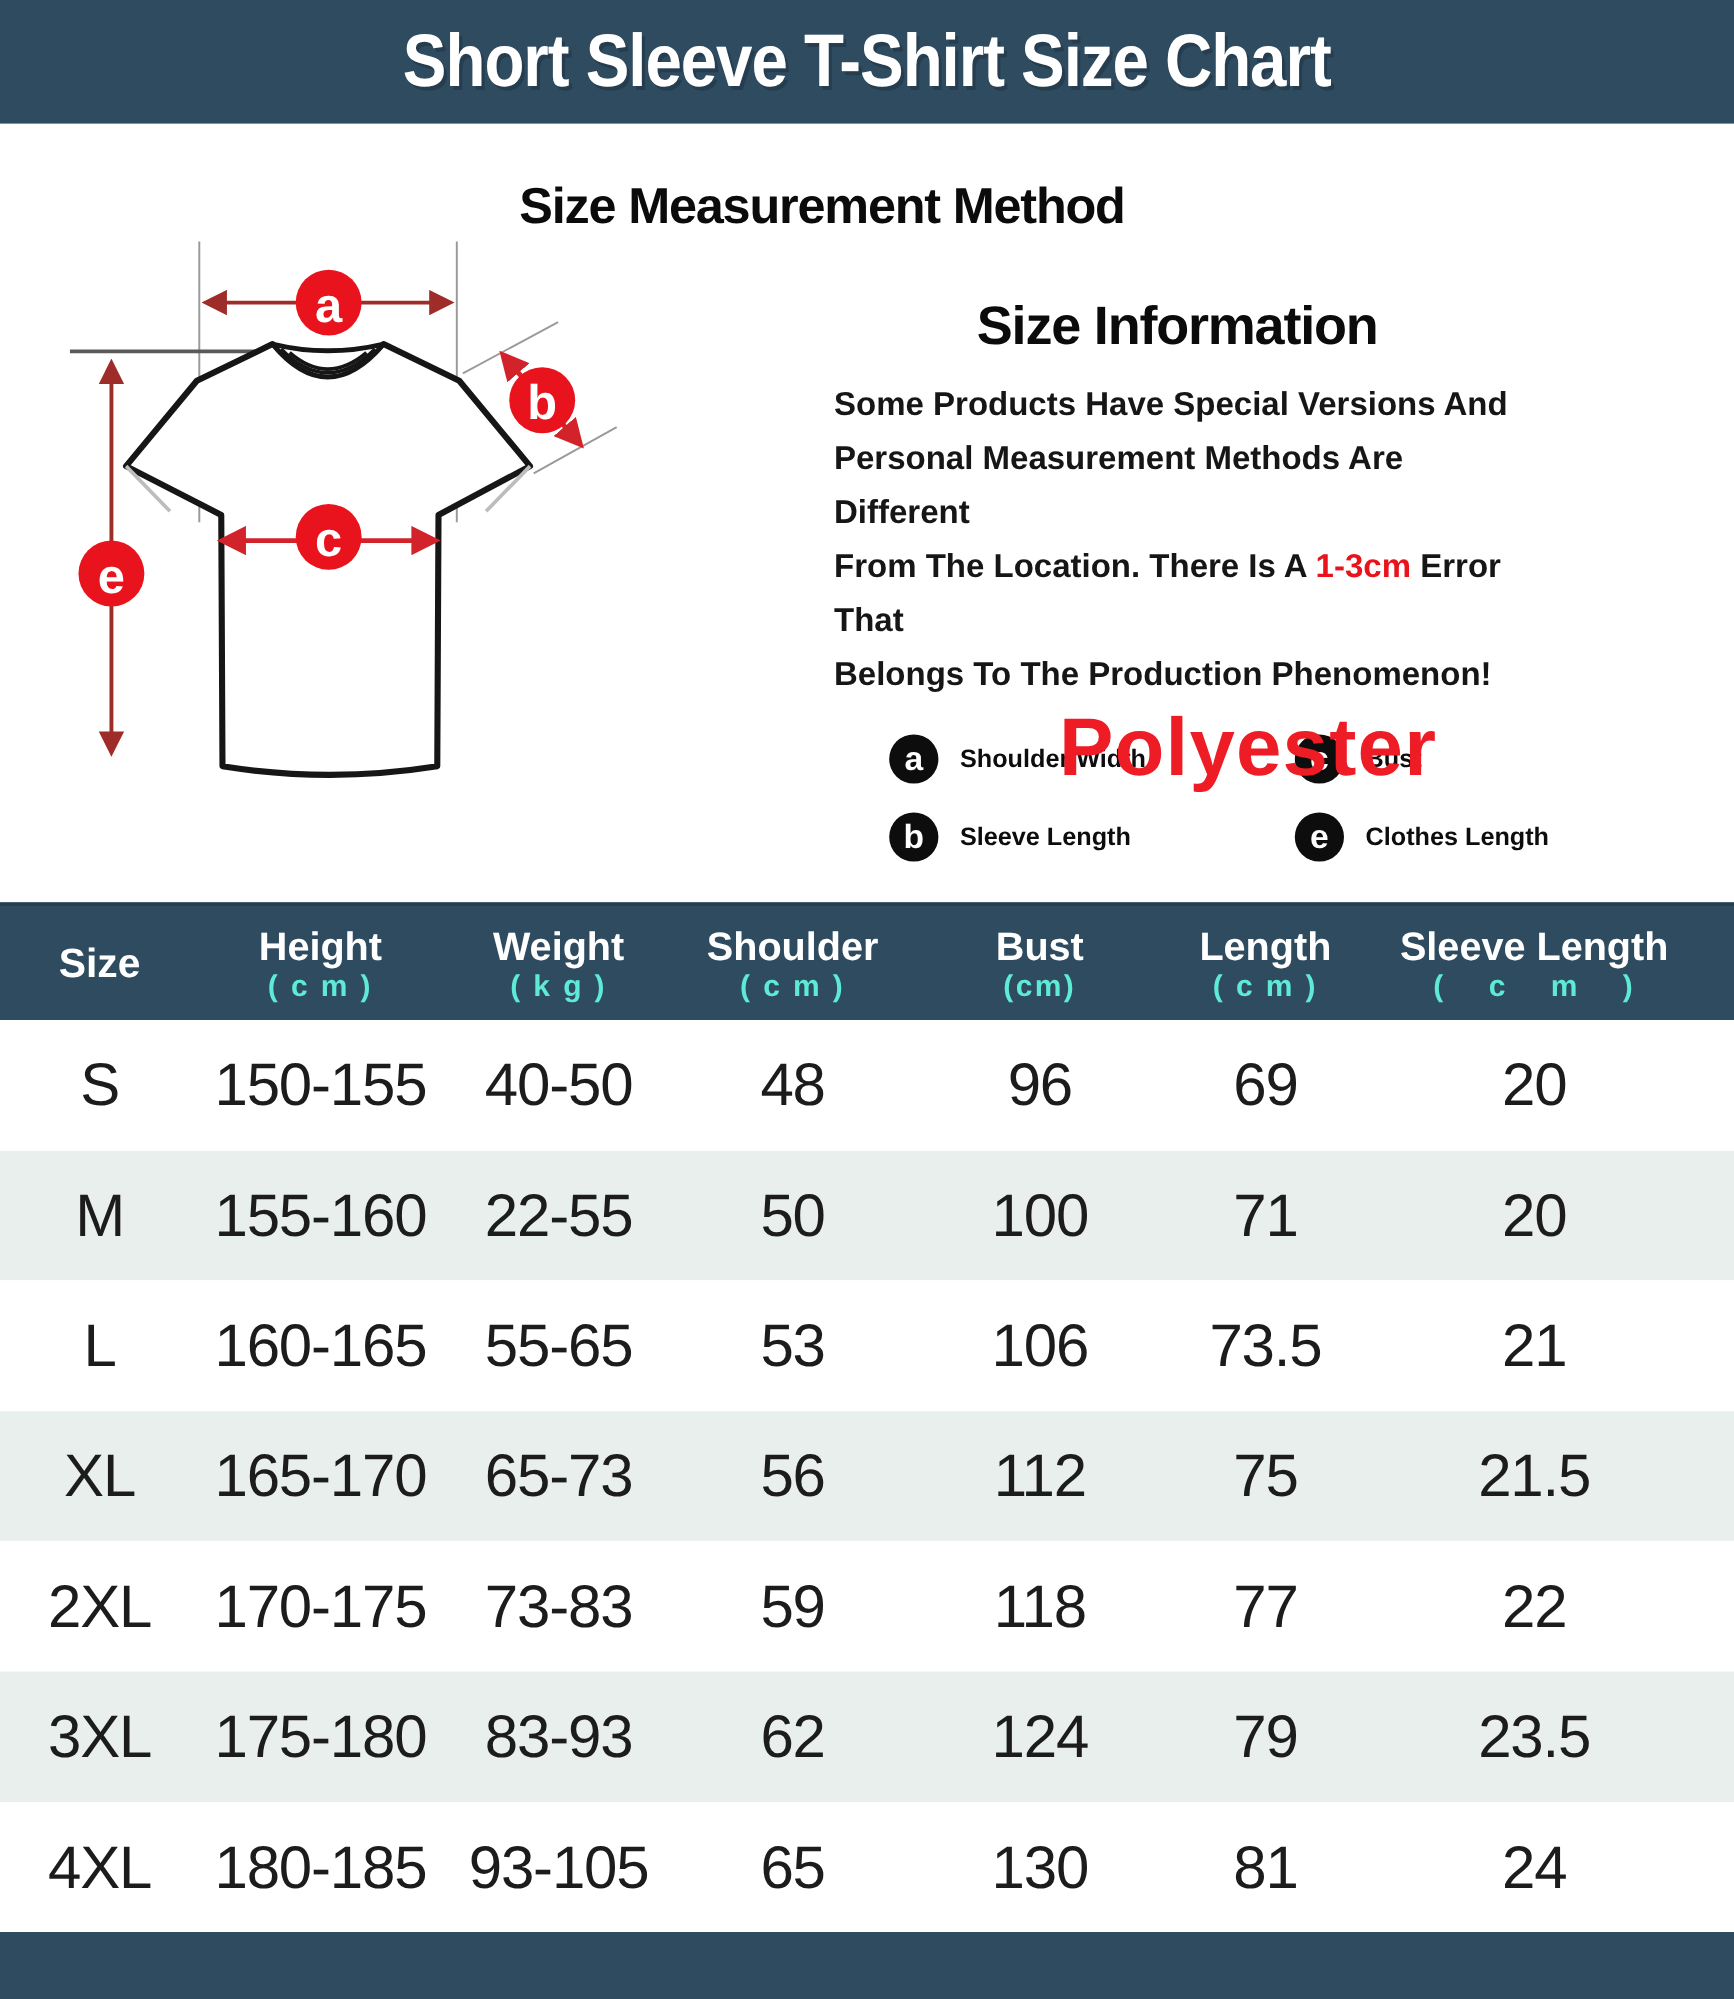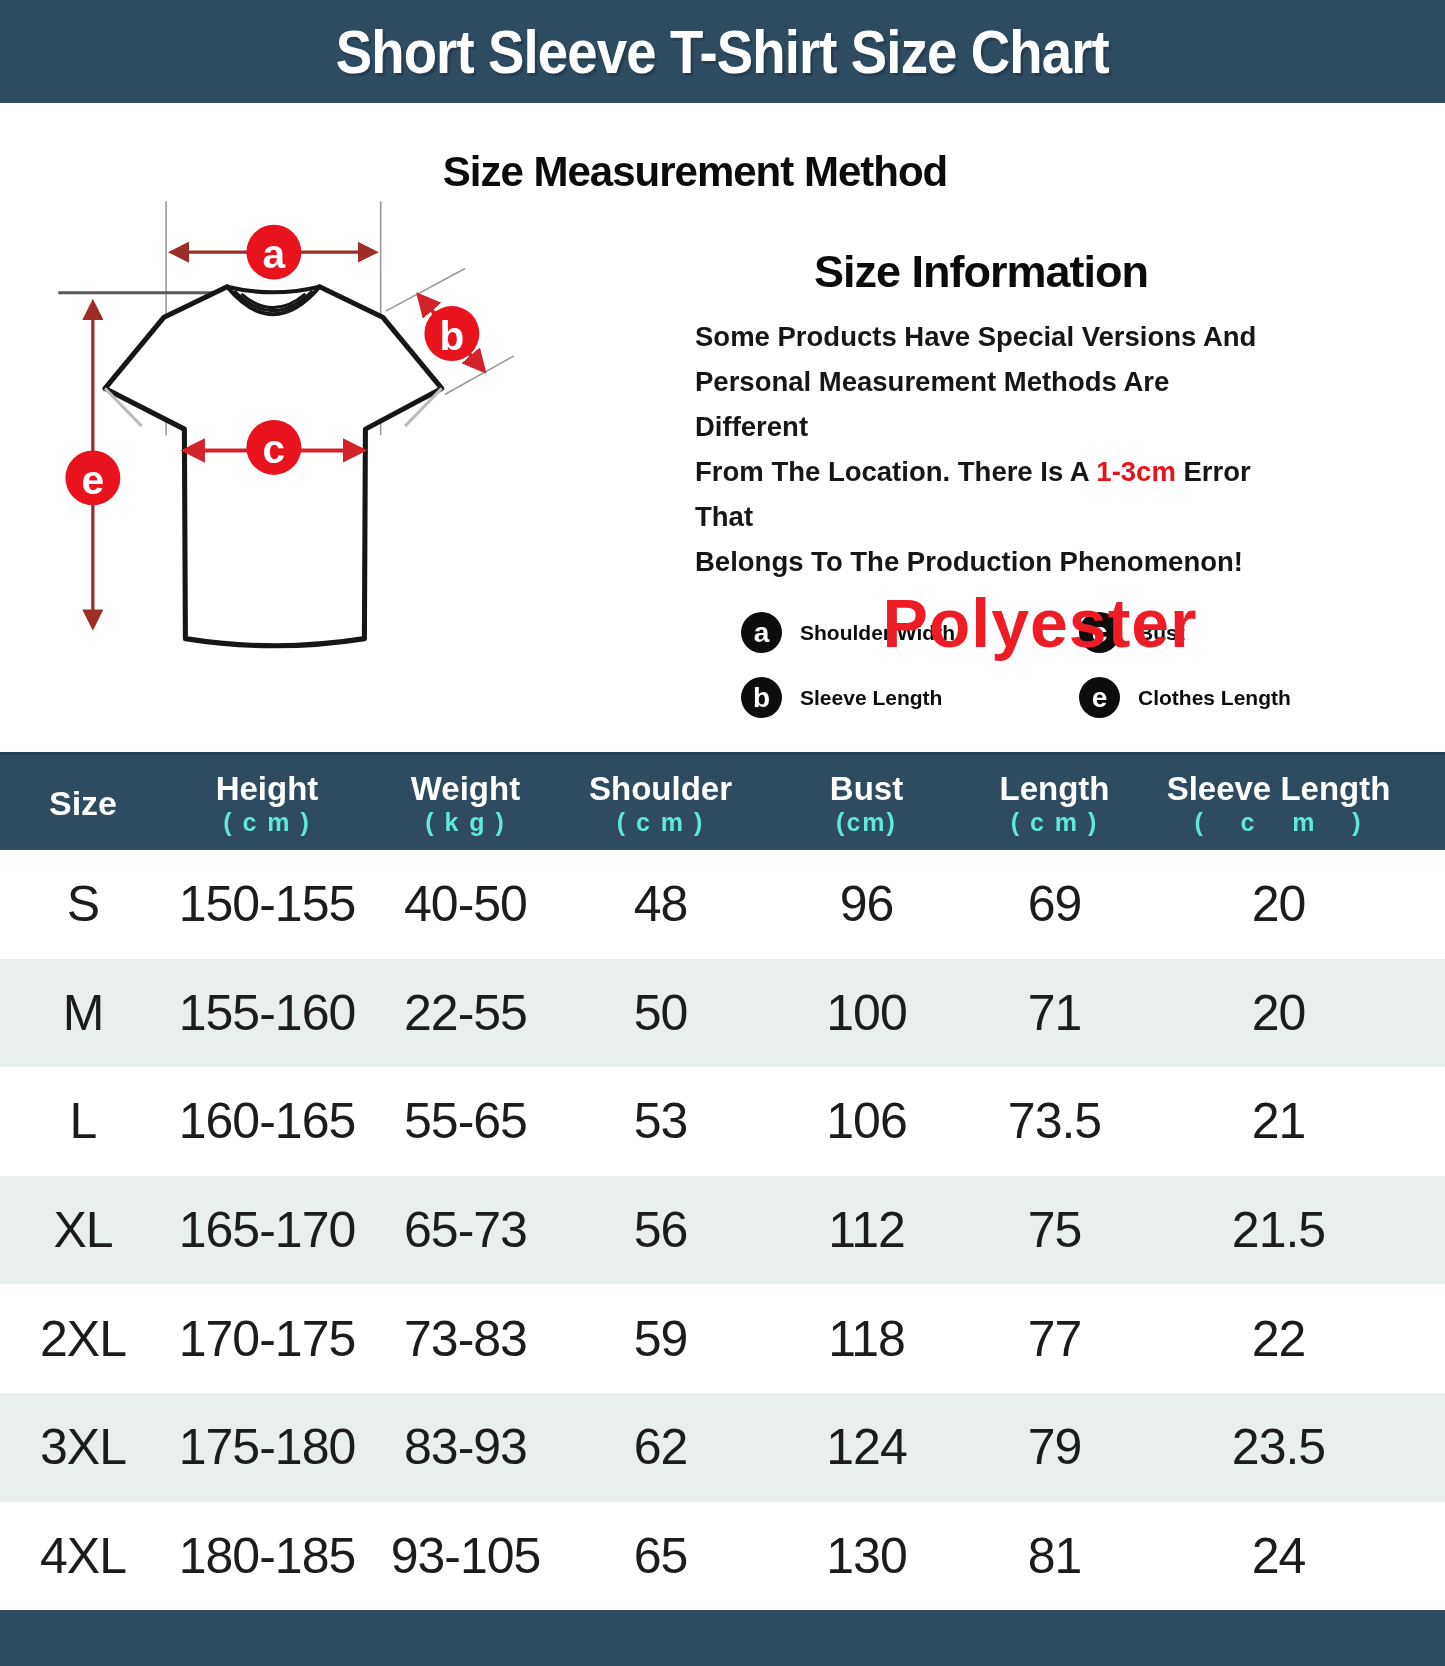--- a/index.html
+++ b/index.html
@@ -7,21 +7,21 @@
   .page { position:relative; width:1445px; height:1666px; background:#fff; overflow:hidden; }
 
   
   .topbar { position:absolute; left:0; top:0; width:100%; height:103px;
             background:#2e4b60; display:flex; align-items:center; justify-content:center; }
   .topbar h1 { color:#fff; font-size:62px; font-weight:bold; letter-spacing:-1px;
                text-shadow:3px 3px 0 rgba(0,0,0,0.18); }
   .topbar h1 .condense { display:inline-block; transform:scaleX(0.88); transform-origin:center; }
 
   
-  .method-heading { position:absolute; left:295px; top:148px; width:800px; text-align:center;
+  .method-heading { position:absolute; left:285px; top:148px; width:800px; text-align:center;
                     font-size:42px; font-weight:bold; color:#0b0b0b; letter-spacing:-1px; }
 
   
   .diagram { position:absolute; left:42px; top:193px; width:478px; height:458px; }
   .diagram svg { width:100%; height:100%; }
   .circle-label { font-size:40px; font-weight:bold; fill:#ffffff; }
 
   
   .info { position:absolute; left:695px; top:246px; width:572px; }
   .info h2 { text-align:center; font-size:45px; font-weight:bold; color:#0b0b0b; letter-spacing:-1px; }

